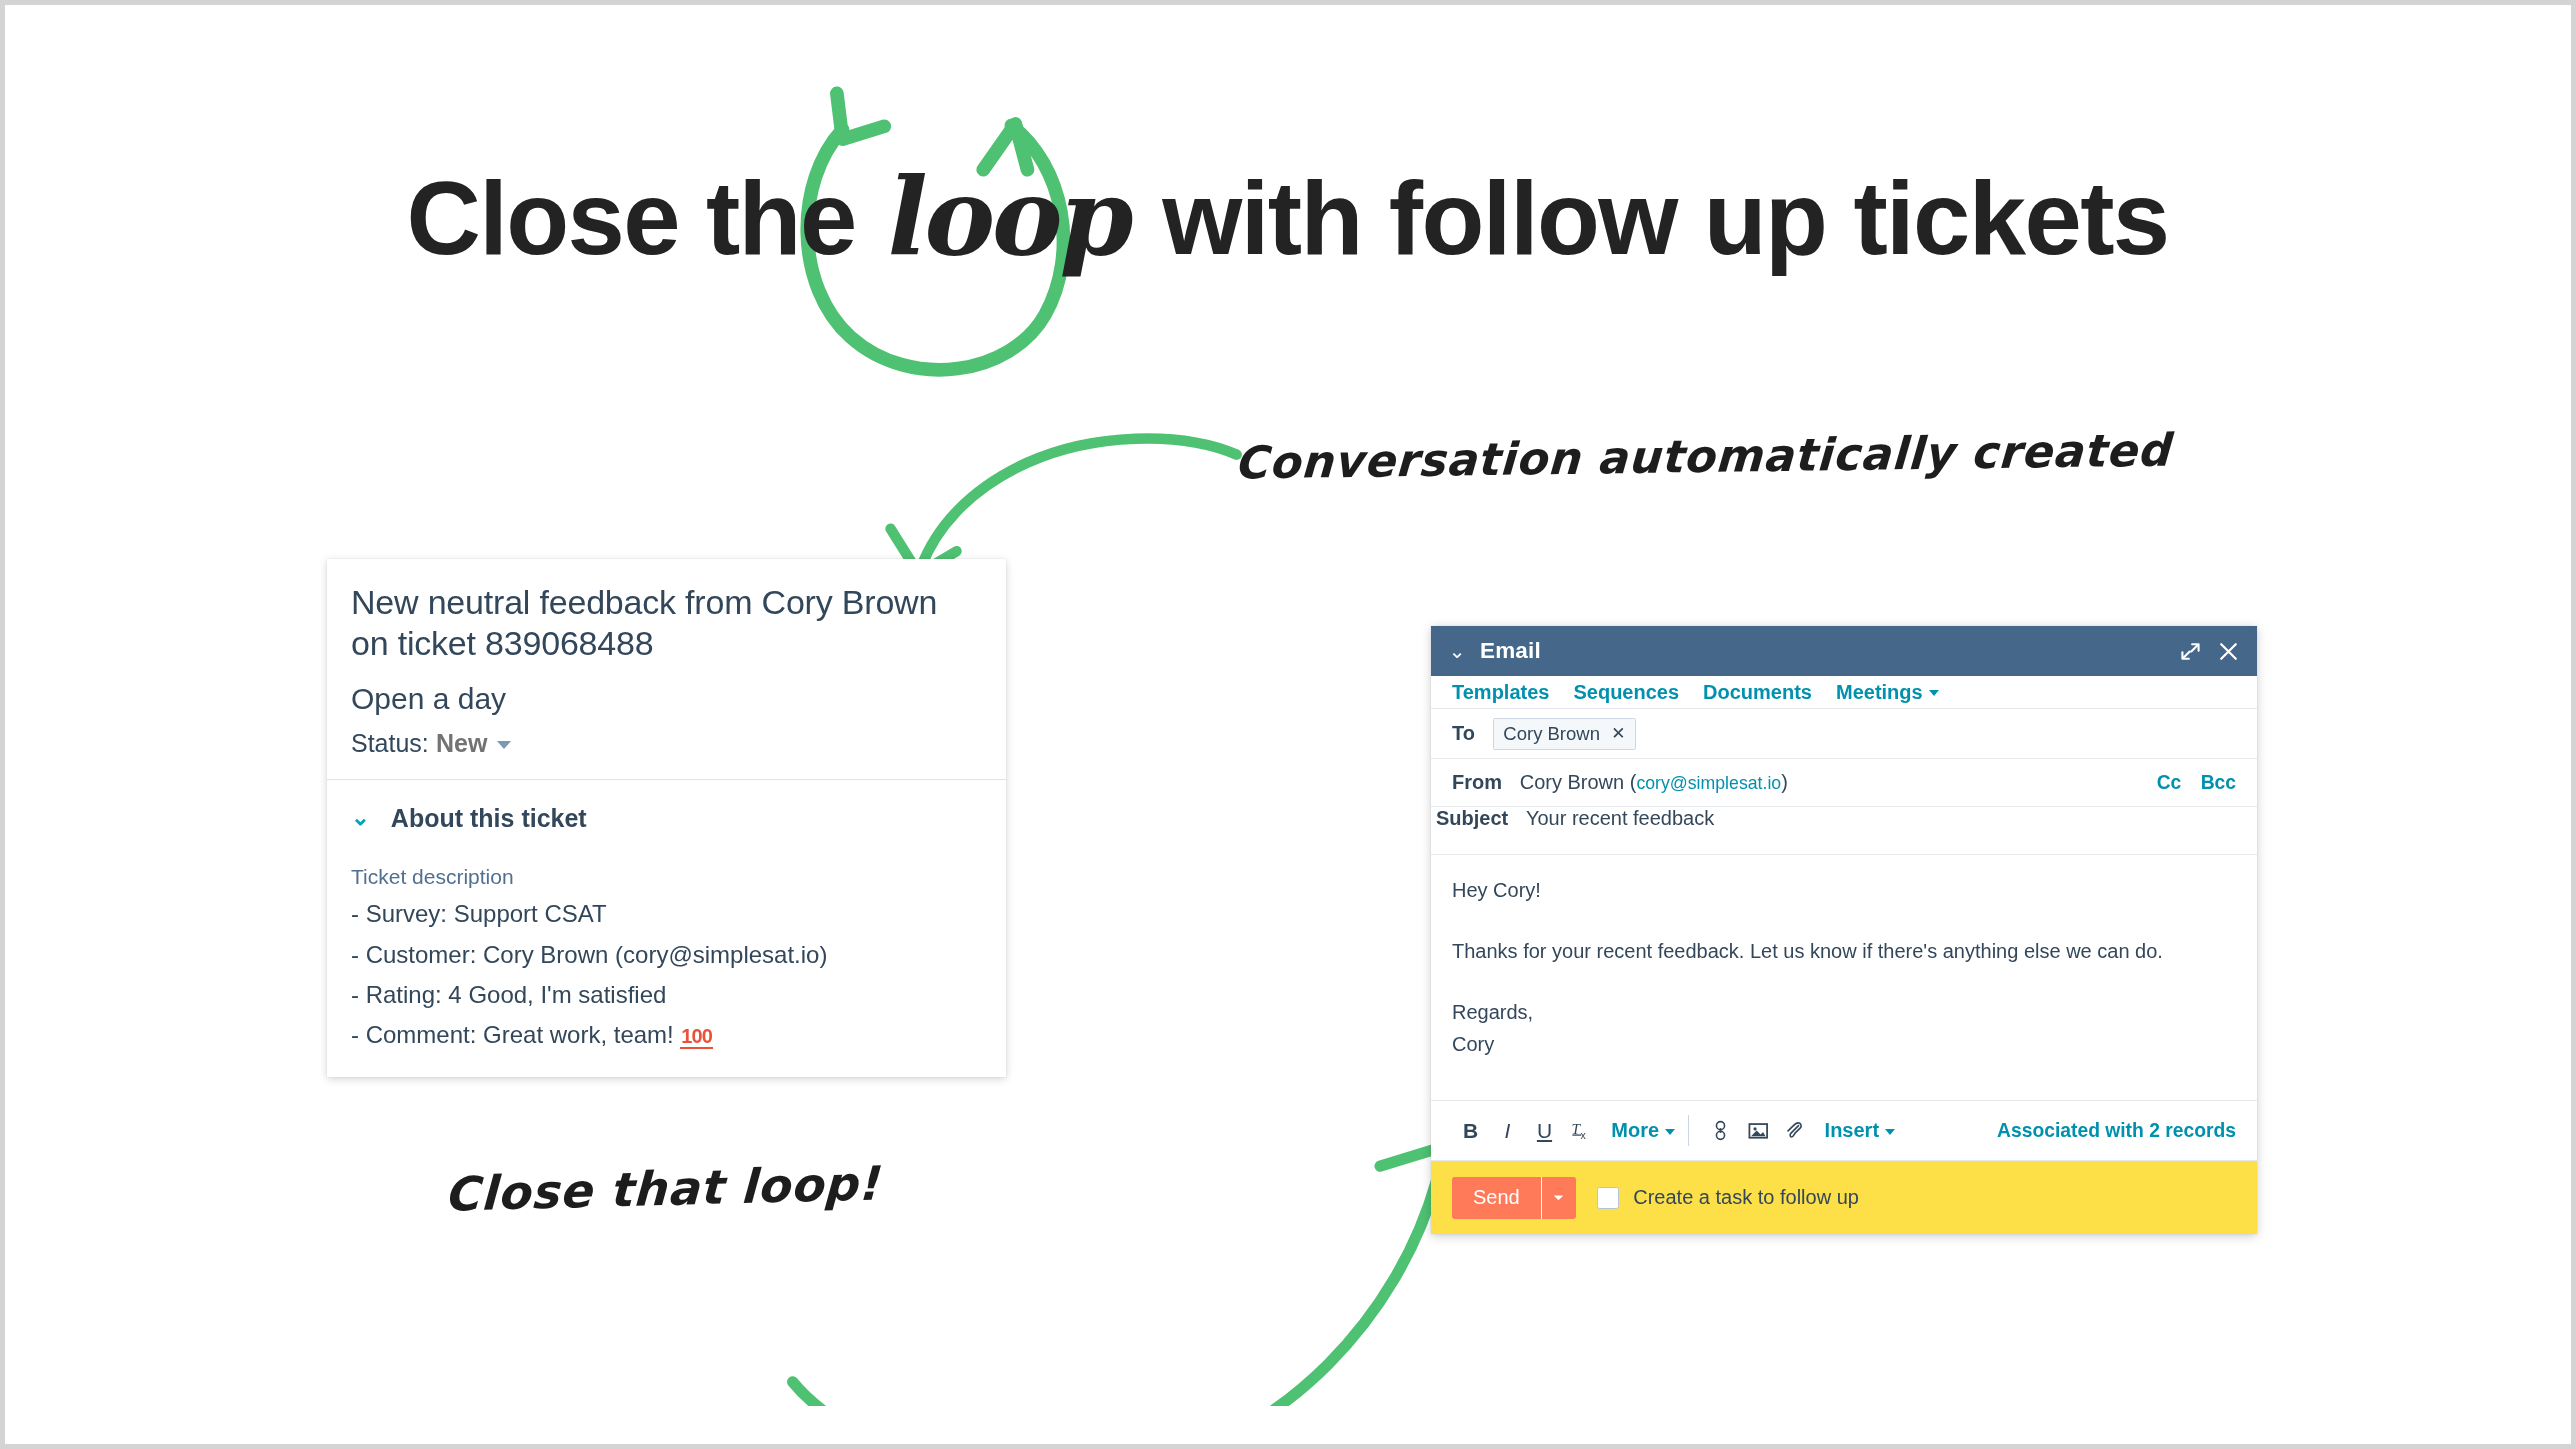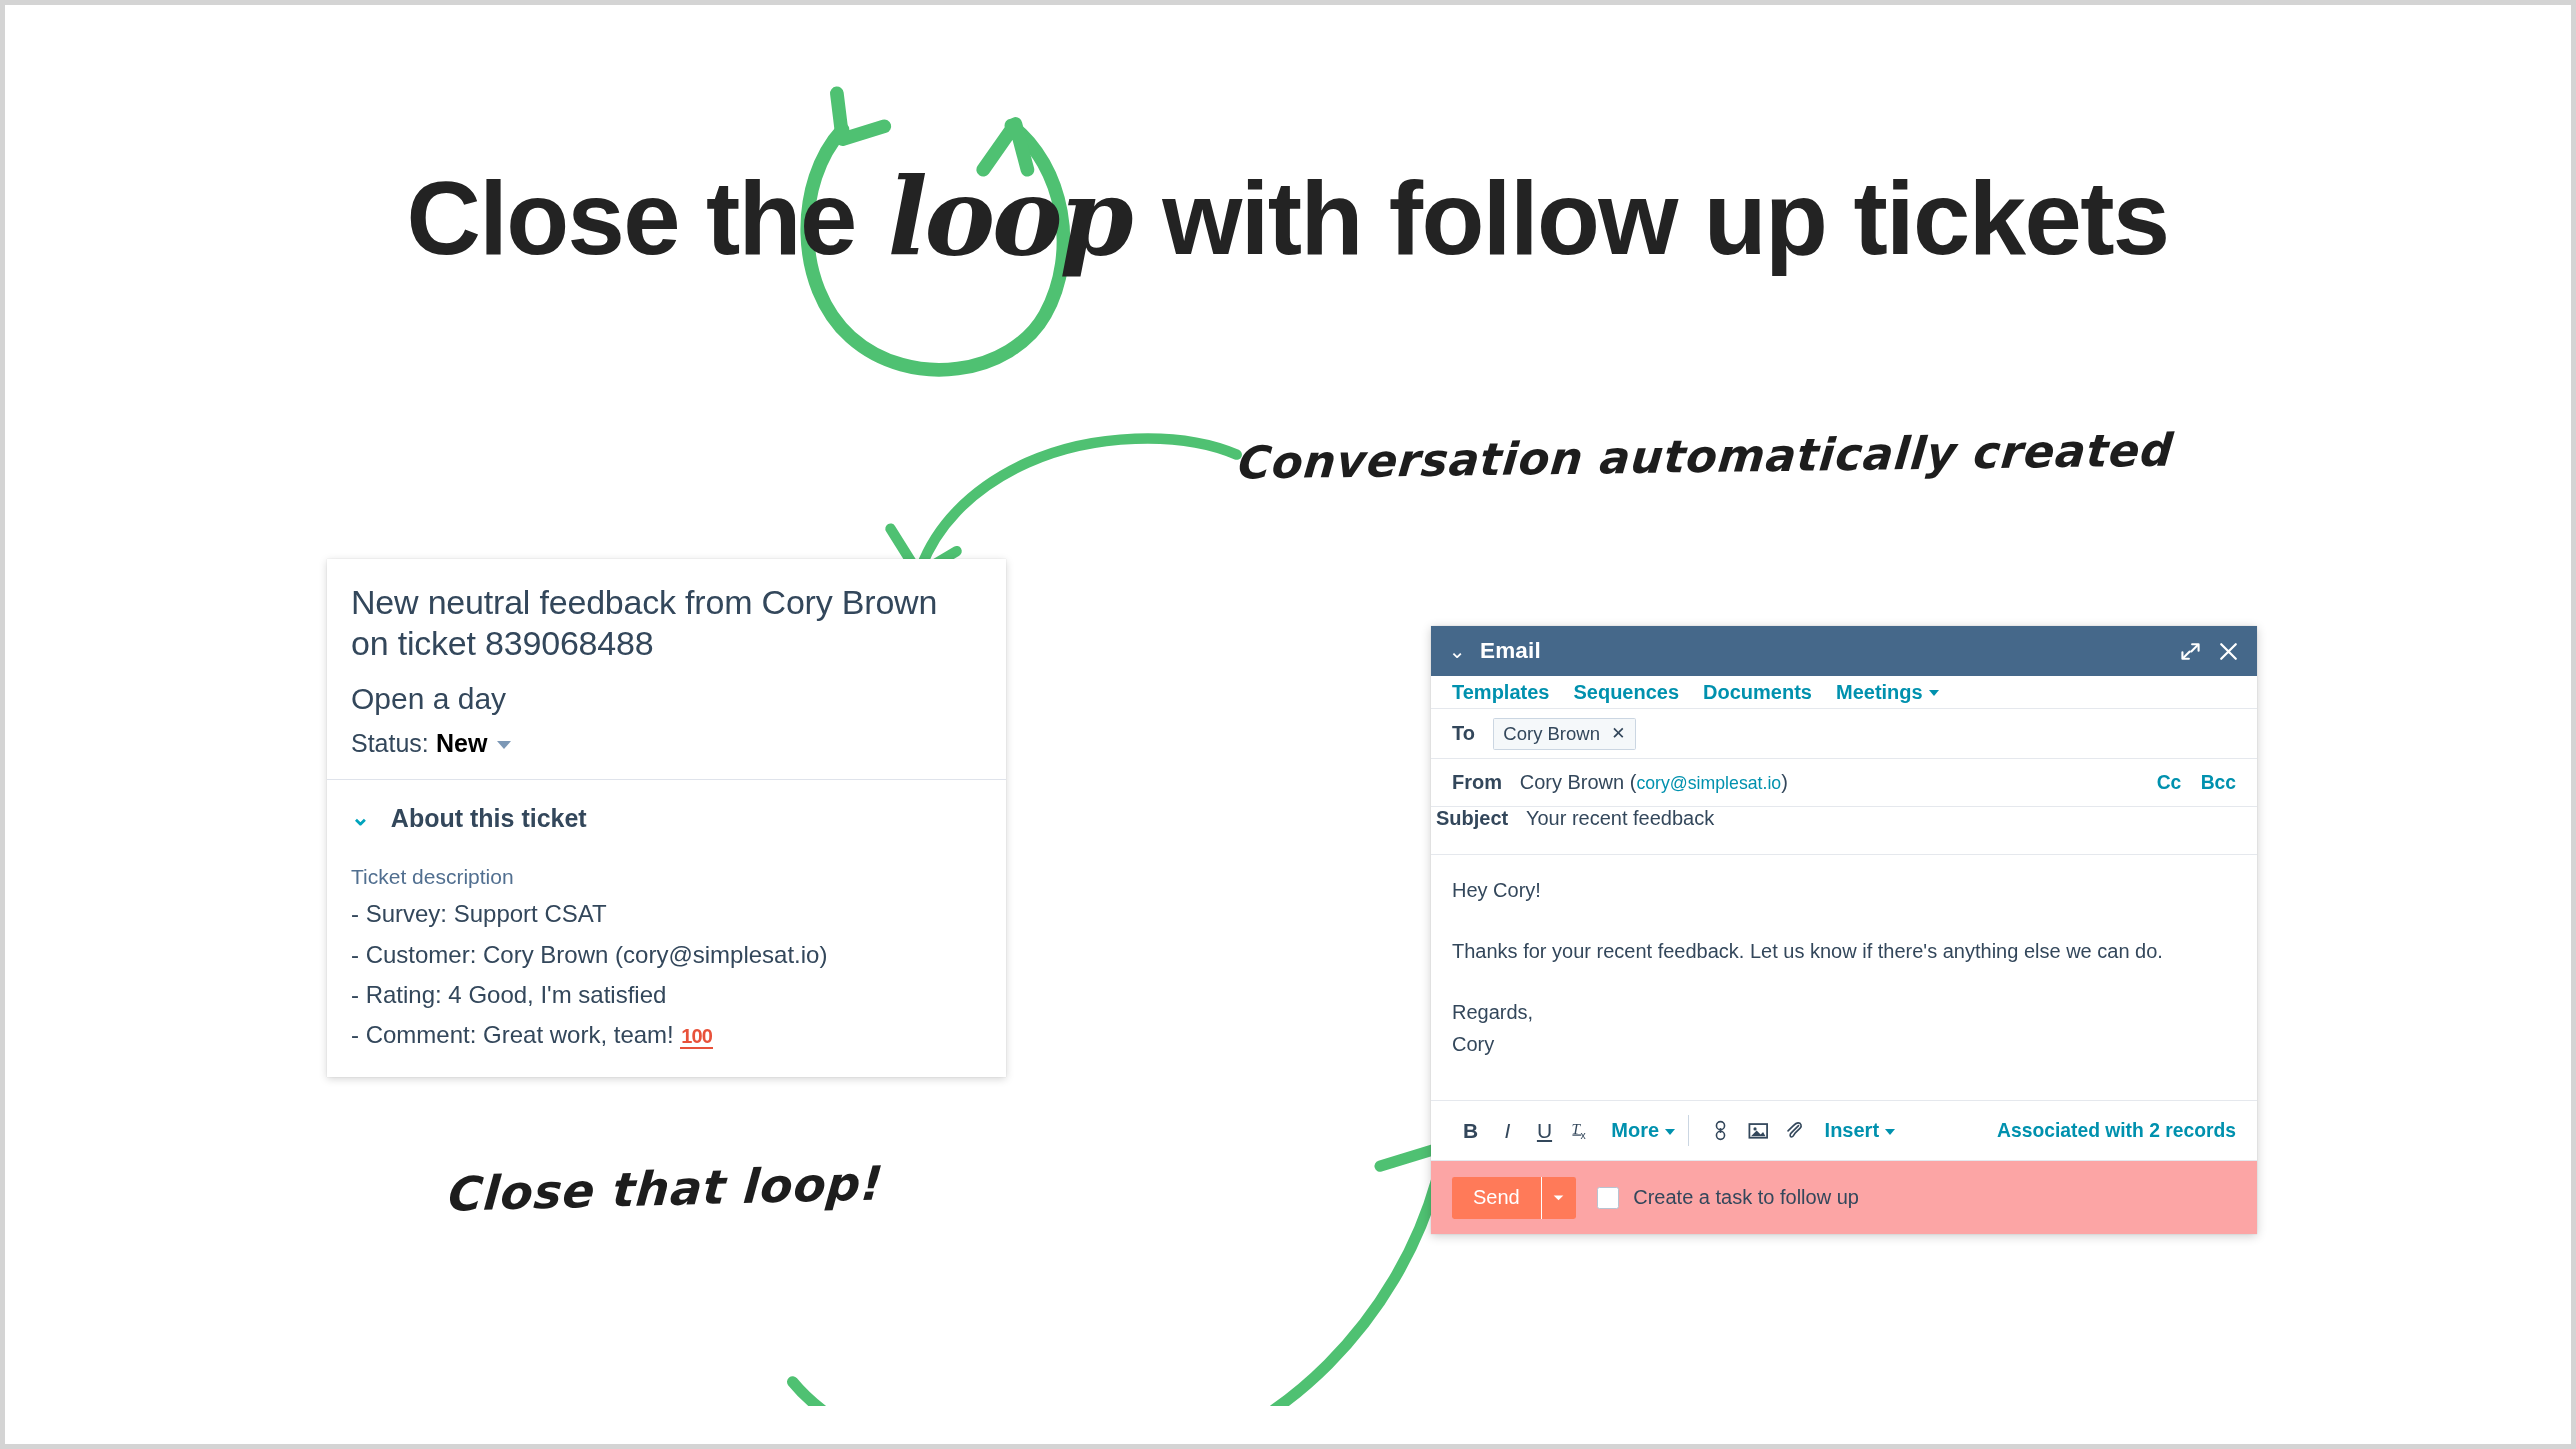--- a/index.html
+++ b/index.html
@@ -97,21 +97,21 @@
   #ticket-head { padding: 22.5px 24px 21px 24px; border-bottom: 0.8px solid #dfe3eb; }
   #ticket-title {
     font-size: 34px;
     font-weight: 400;
     line-height: 1.22;
     color: #33475b;
     letter-spacing: -0.2px;
   }
   #ticket-open { font-size: 30px; color: #33475b; margin-top: 17.7px; }
   #ticket-status-row { font-size: 25px; color: #33475b; margin-top: 13px; display: flex; align-items: center; }
-  #ticket-status-value { color: #000000; font-weight: bold; margin-left: 7.2px; }
+  #ticket-status-value { color: #737373; font-weight: bold; margin-left: 7.2px; }
   .caret-down {
     display: inline-block;
     width: 0; height: 0;
     border-left: 7.2px solid transparent;
     border-right: 7.2px solid transparent;
     border-top: 8px solid #7c98b6;
     margin-left: 9.7px;
     position: relative;
     top: 1.6px;
   }
@@ -208,21 +208,21 @@
     padding: 0 21px; gap: 0; border-top: 0.8px solid #e5e8ed;
   }
   .fmt-btn { width: 37px; display: flex; align-items: center; justify-content: center; color: #33475b; font-size: 21px; }
   .fmt-sep { width: 0.8px; height: 31px; background: #cbd6e2; margin: 0 13px; }
   #format-bar-spacer { flex: 1; }
   #assoc-records { color: #0091ae; font-size: 19.3px; font-weight: bold; }
 
   #email-send-bar {
     height: 74px; display: flex; align-items: center;
     padding: 0 21px; gap: 21px; border-top: 0.8px solid #e5e8ed;
-    background: #fca5a5;
+    background: #fde047;
   }
   #send-btn-group { display: flex; align-items: stretch; height: 42px; }
   #send-btn {
     background: #ff7a59; color: #ffffff; font-size: 20px;
     display: flex; align-items: center; padding: 0 21px;
     border: none; border-radius: 2.4px 0 0 2.4px; font-family: inherit;
   }
   #send-btn-arrow {
     background: #ff7a59; width: 35px;
     display: flex; align-items: center; justify-content: center;

